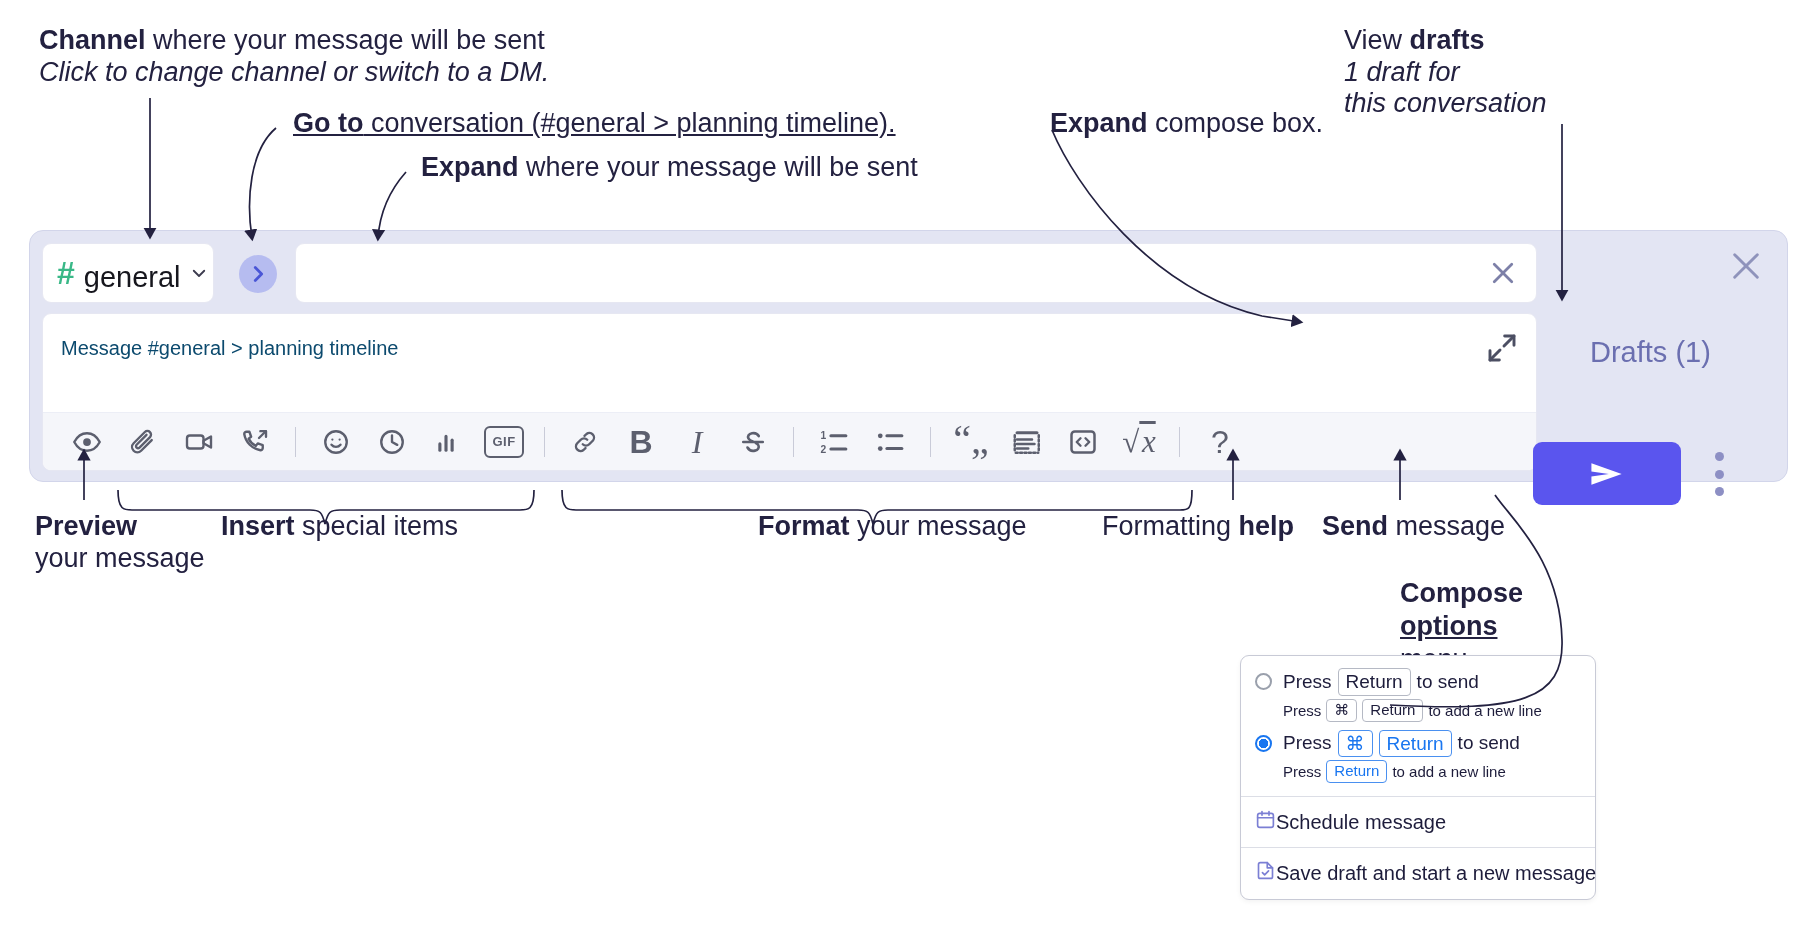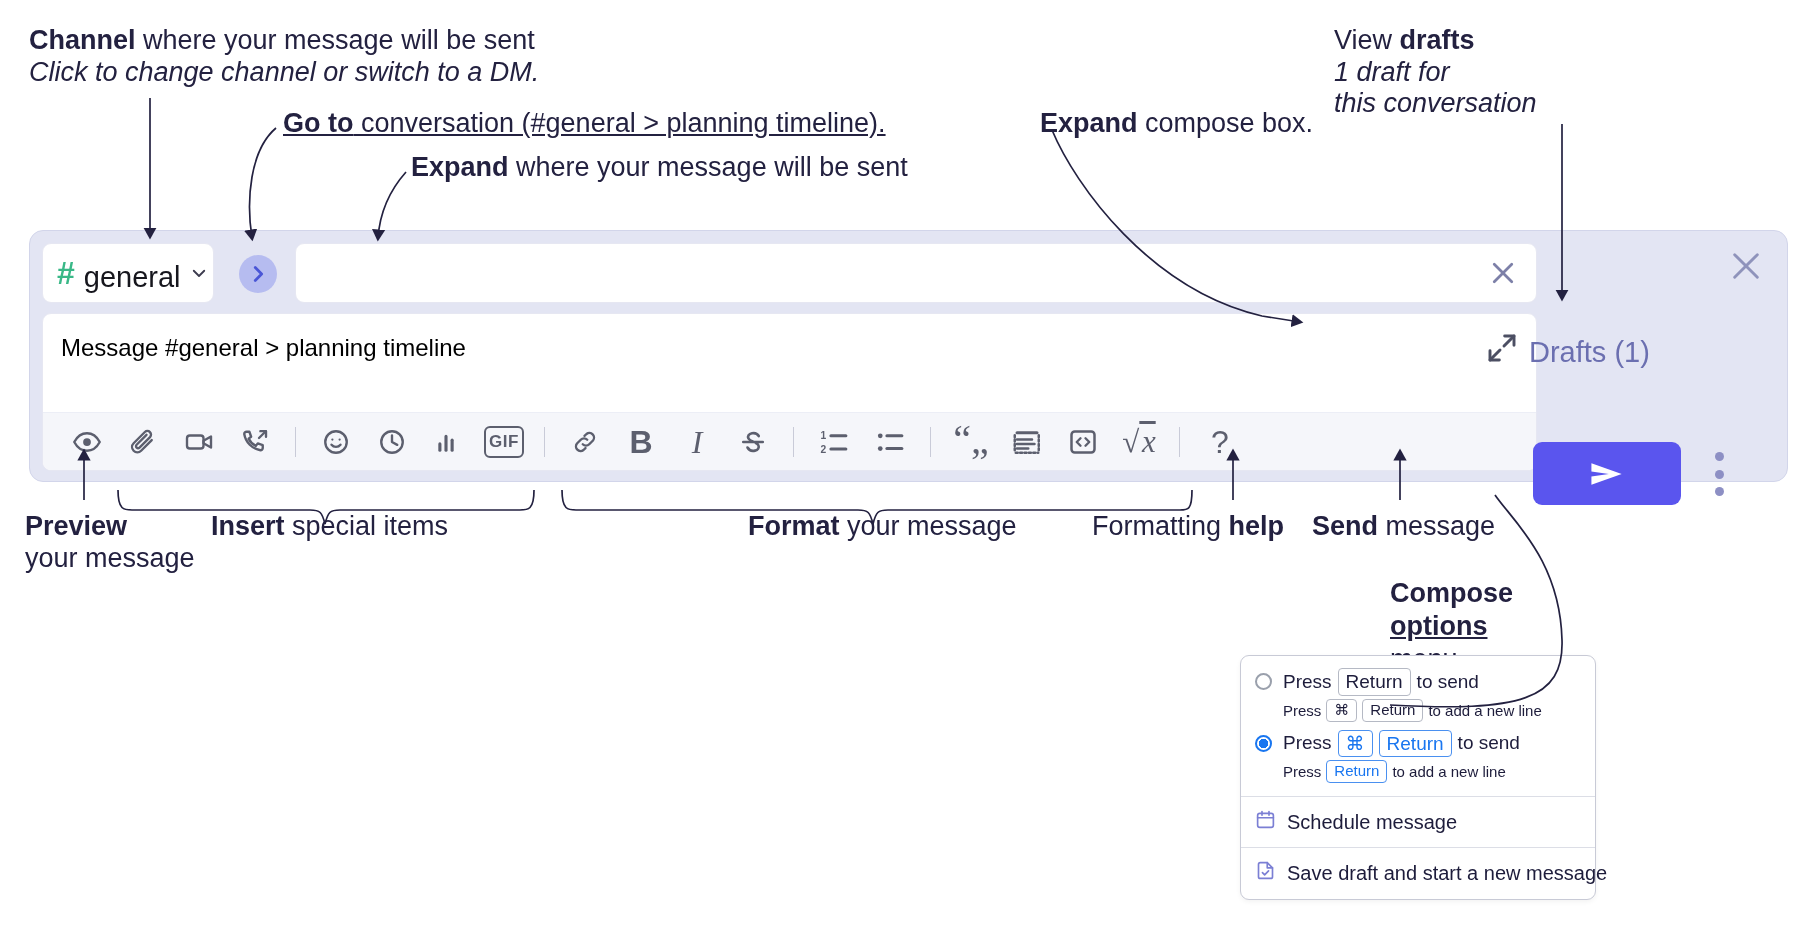--- a/index.html
+++ b/index.html
@@ -5,21 +5,21 @@
   html,body{margin:0;padding:0;}
   body{
     width:1814px;height:944px;position:relative;overflow:hidden;
     background:#ffffff;
     font-family:"Liberation Sans","DejaVu Sans",sans-serif;
     color:#1d1c3b;
     -webkit-font-smoothing:antialiased;
   }
 
   
-  .anno{position:absolute;font-size:27px;line-height:36px;color:#232140;white-space:nowrap;}
+  .anno{position:absolute;font-size:27px;line-height:36px;color:#232140;white-space:nowrap;margin-left:10px;}
   .anno b{font-weight:700;}
   .anno.ital{font-style:italic;text-align:right;}
 
   
   #compose-panel{
     position:absolute;left:29px;top:230px;width:1759px;height:252px;
     background:#e3e5f3;border:1px solid #d2d5ea;border-radius:14px;
     box-sizing:border-box;
   }
   #compose-inner{
@@ -51,51 +51,51 @@
   #topic-field .tval{font-size:29px;color:#16161d;}
   #topic-clear{margin-left:auto;width:30px;height:30px;cursor:pointer;}
 
   
   #msgbox{
     position:absolute;left:0;top:70px;right:0;height:156px;
     background:#fff;border:1px solid #e6e7f2;border-radius:9px;overflow:hidden;
   }
   #msg-input{
     position:absolute;left:18px;top:14px;right:70px;height:76px;
-    font-size:24px;color:#000000;line-height:40px;
+    font-size:20px;color:#0c4a6e;line-height:40px;
   }
   #expand-btn{position:absolute;right:18px;top:18px;width:32px;height:32px;cursor:pointer;}
 
   
   #toolbar{
     position:absolute;left:0;right:0;bottom:0;height:58px;
     background:#f5f6fa;border-top:1px solid #eceef6;
     display:flex;align-items:center;padding:0 16px;box-sizing:border-box;
   }
   .tbtn{
     width:40px;height:40px;margin:0 8px;display:flex;align-items:center;justify-content:center;
     color:#5c5f6e;cursor:pointer;flex:none;
   }
   .tbtn svg{display:block;}
   .tsep{width:1px;height:30px;background:#c9cbd8;margin:0 12px;flex:none;}
   .gifbox{
     border:2px solid #5c5f6e;border-radius:6px;width:44px;height:28px;
     display:flex;align-items:center;justify-content:center;
-    font-size:17px;font-weight:700;letter-spacing:.5px;color:#5c5f6e;
+    font-size:13px;font-weight:700;letter-spacing:.5px;color:#5c5f6e;
     font-family:"Liberation Sans",sans-serif;
   }
   .glyph{font-size:30px;line-height:1;color:#5c5f6e;font-family:"Liberation Serif",serif;}
   .glyph-b{font-weight:700;font-size:32px;font-family:"Liberation Sans",sans-serif;}
   .glyph-i{font-style:italic;font-size:32px;font-family:"Liberation Serif",serif;}
   .glyph-q{font-size:40px;line-height:1;position:relative;top:-2px;}
   .glyph-help{font-size:32px;font-family:"Liberation Sans",sans-serif;}
 
   
   #drafts-label{
-    position:absolute;left:1529px;top:336px;font-size:29px;color:#6b6fb0;cursor:pointer;text-align:right;
+    position:absolute;left:1590px;top:336px;font-size:29px;color:#6b6fb0;cursor:pointer;text-align:right;
   }
   #panel-close{position:absolute;left:1729px;top:249px;width:34px;height:34px;cursor:pointer;}
   #send-btn{
     position:absolute;left:1533px;top:442px;width:148px;height:63px;border-radius:9px;
     background:#5a55ee;display:flex;align-items:center;justify-content:center;cursor:pointer;
   }
   #compose-more{
     position:absolute;left:1702px;top:452px;width:34px;height:44px;cursor:pointer;
     display:flex;flex-direction:column;align-items:center;justify-content:space-between;
   }
@@ -117,21 +117,21 @@
       radial-gradient(circle at 50% 50%, #1976f0 0 4.5px, #fff 4.6px 100%);}
   .opt-main{font-size:19px;color:#1d1c3b;display:flex;align-items:center;gap:6px;white-space:nowrap;}
   .opt-sub{font-size:15px;color:#1d1c3b;display:flex;align-items:center;gap:5px;
            white-space:nowrap;padding:1px 14px 6px 42px;}
   .key{
     border:1px solid #b5b9c4;border-radius:4px;padding:1px 7px;font-size:inherit;
     color:#1d1c3b;background:#fff;display:inline-block;line-height:1.25;
   }
   .key.blue{border-color:#4a90f0;color:#1976f0;}
   .menu-div{height:1px;background:#dcdee6;margin:7px 0;}
-  .menu-item{display:flex;align-items:center;gap:11px;padding:5px 14px;font-size:20px;
+  .menu-item{display:flex;align-items:center;padding:5px 14px;font-size:20px;
              color:#1d1c3b;cursor:pointer;white-space:nowrap;}
   .menu-item svg{flex:none;}
 
   
   #connectors{position:absolute;left:0;top:0;width:1814px;height:944px;pointer-events:none;}
 </style>
 </head>
 <body>
 
 <div class="anno" style="left:29px;top:22px;">

